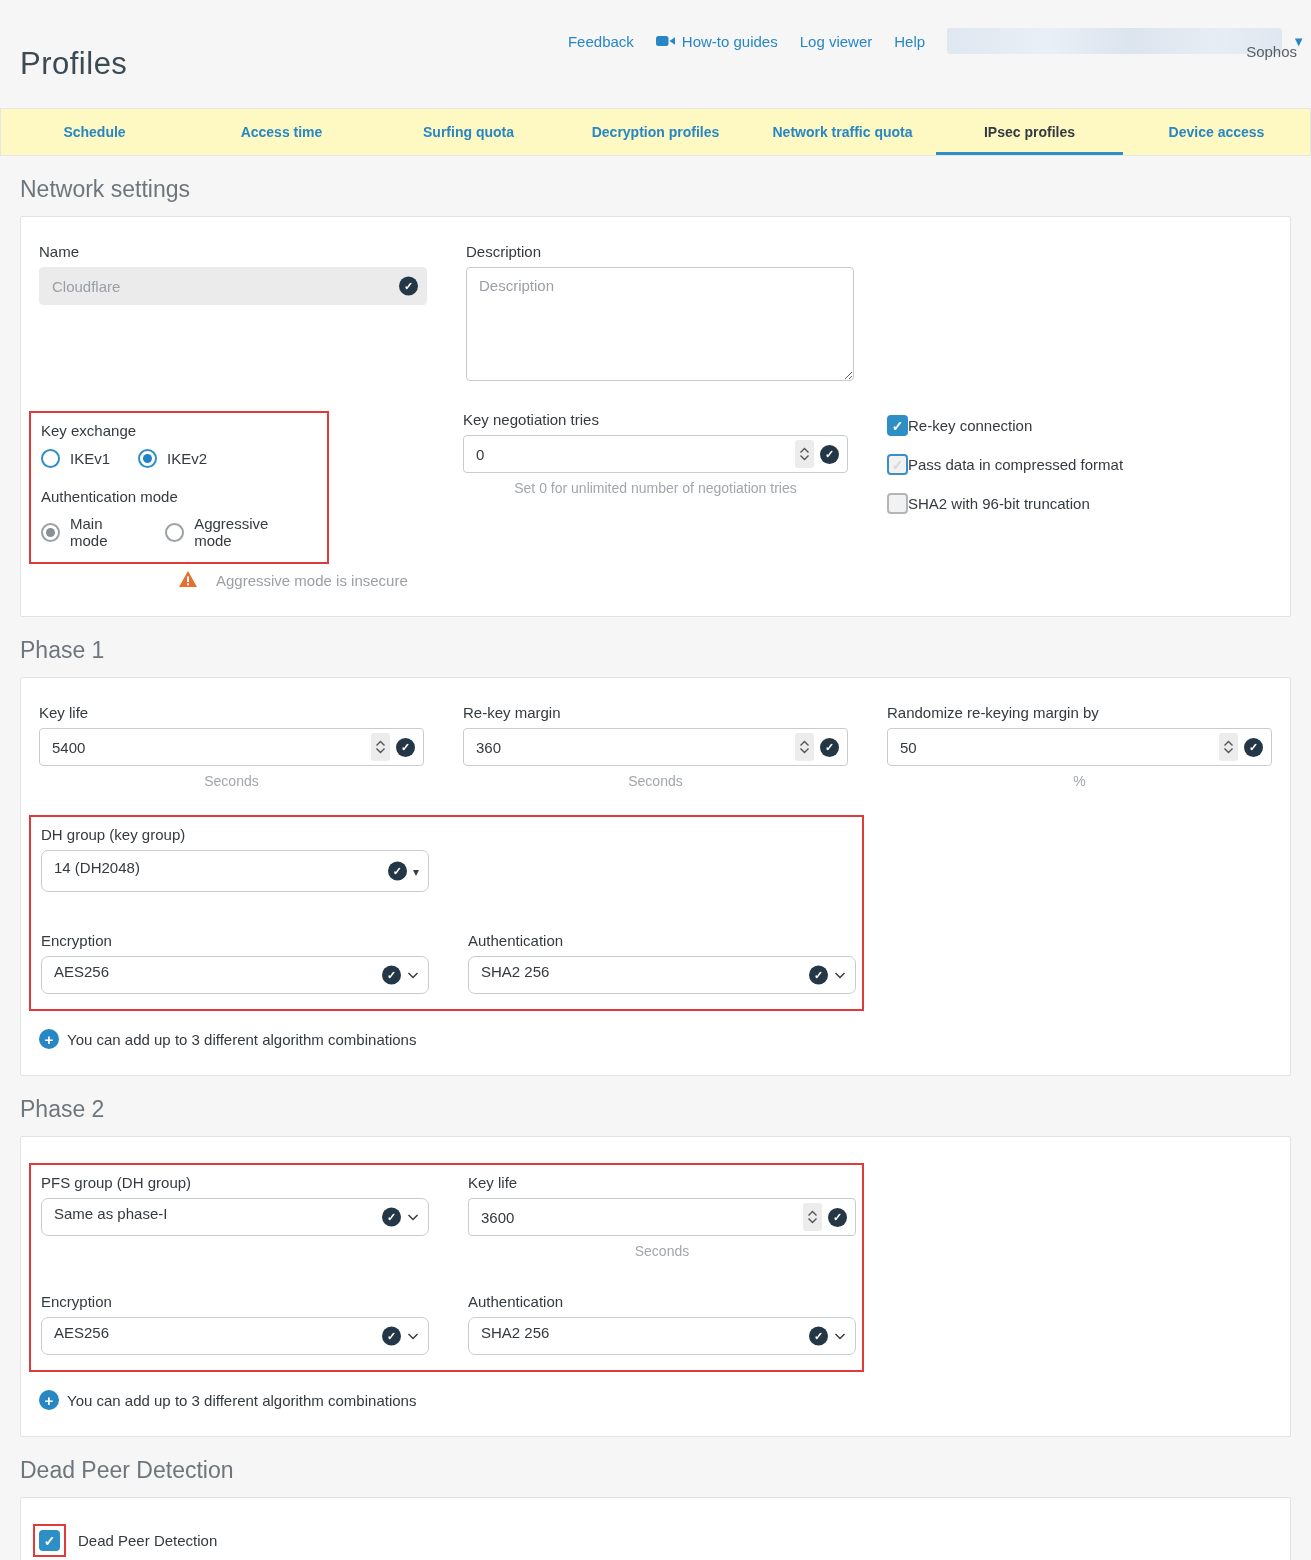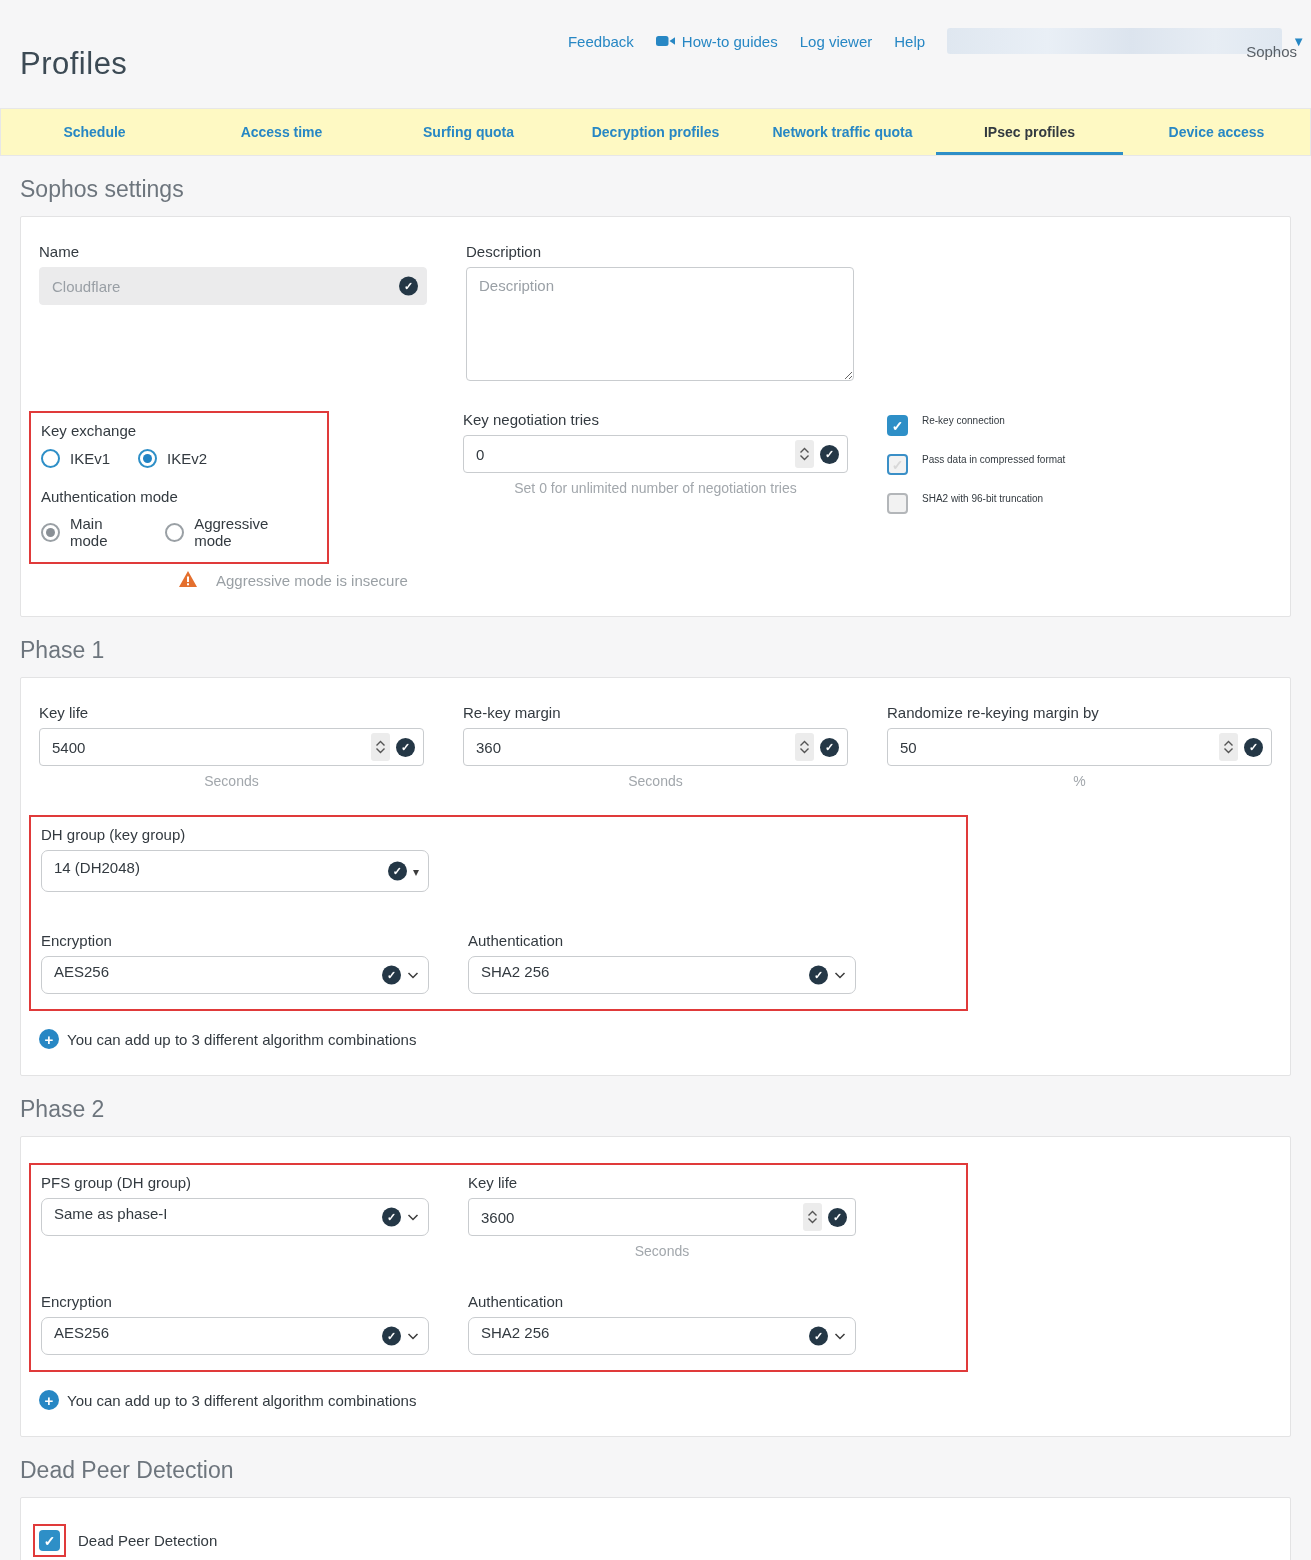--- a/index.html
+++ b/index.html
@@ -62,25 +62,25 @@
   .radio.rdisabled { border-color:#9aa0a5; }
   .radio.rdisabled.selected::after { background:#8a9096; }
   .rlabel { font-size:15px; color:#333a40; margin:0 28px 0 10px; }
   .cb { width:21px; height:21px; border-radius:4px; display:flex; align-items:center;
     justify-content:center; font-size:14px; font-weight:700; flex:0 0 auto; }
   .cb.checked { background:#2e8fc7; color:#fff; }
   .cb.checked::before { content:"\2713"; }
   .cb.partial { border:2px solid #3a8fc7; background:#f2f2f2; color:#d8d8d8; }
   .cb.partial::before { content:"\2713"; }
   .cb.unchecked { border:2px solid #b3b6b9; background:#f2f2f2; }
-  .cb-row { display:flex; gap:14px; margin-bottom:18px; font-size:10px; }
+  .cb-row { display:flex; align-items:center; margin-bottom:18px; font-size:15px; }
   
   .ann { border:2px solid #e03a3a; }
   .ann-keyexchange { margin-left:-10px; width:300px; padding:9px 0 13px 10px; }
-  .ann-wide { margin-left:-10px; width:939px; padding:9px 0 15px 10px; }
+  .ann-wide { margin-left:-10px; width:835px; padding:9px 0 15px 10px; }
   .ann-cbwrap { display:inline-flex; padding:4px; margin-left:-6px; }
   .warn-row { display:flex; align-items:center; gap:19px; margin:7px 0 0 140px;
     font-size:15px; color:#9aa0a5; }
   .add-row { display:flex; align-items:center; gap:8px; margin-top:18px; font-size:15px; color:#333a40; }
   .plus-icon { width:20px; height:20px; border-radius:50%; background:#2787c4; color:#fff;
     display:flex; align-items:center; justify-content:center; font-size:15px; font-weight:700; }
   .plus-icon::before { content:"+"; }
   .mt26 { margin-top:26px; }
   .mt34 { margin-top:34px; }
   .mt40 { margin-top:40px; }
@@ -113,21 +113,21 @@
 <div class="tabbar">
   <div class="tab">Schedule</div>
   <div class="tab">Access time</div>
   <div class="tab">Surfing quota</div>
   <div class="tab">Decryption profiles</div>
   <div class="tab">Network traffic quota</div>
   <div class="tab active">IPsec profiles</div>
   <div class="tab">Device access</div>
 </div>
 
-<div class="section-title">Sophos settings</div>
+<div class="section-title">Network settings</div>
 <div class="card">
   <div class="row">
     <div class="col">
       <div class="flabel">Name</div>
       <div class="input-wrap">
         <input class="tinput disabled" readonly="" value="Cloudflare" style="">
         <span class="icons">
           <span class="check-icon"></span>
         </span>
       </div>

